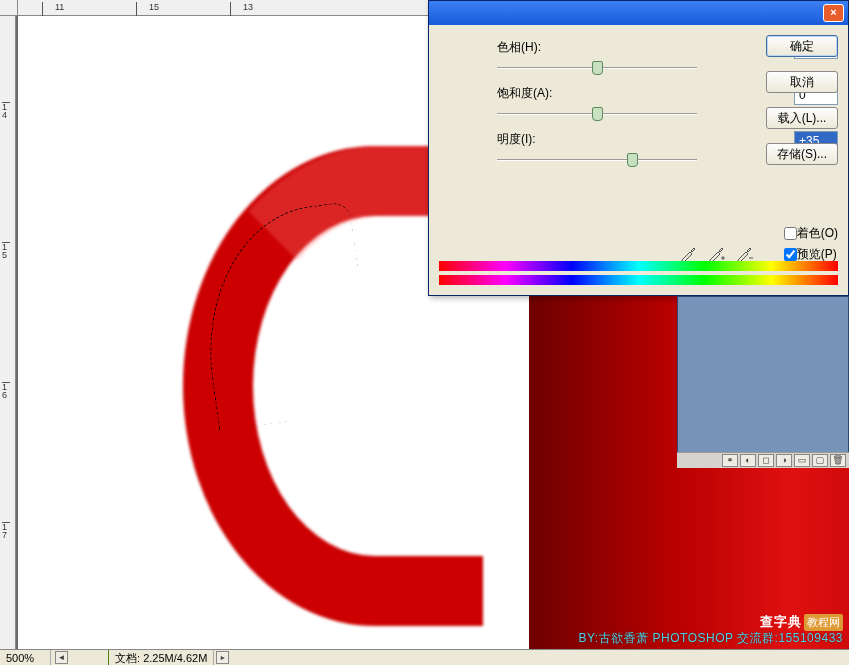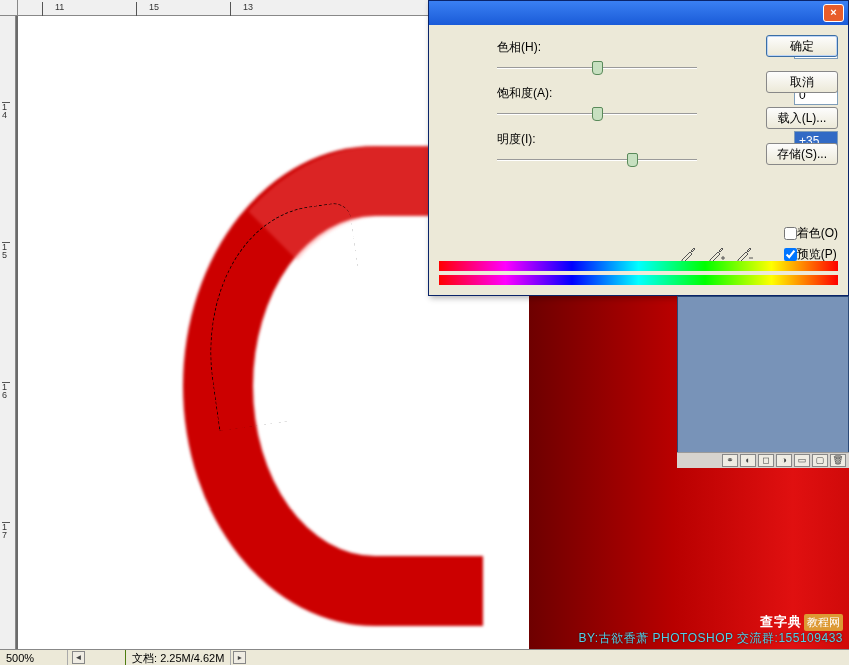--- a/index.html
+++ b/index.html
@@ -307,21 +307,21 @@
       display: flex;
       align-items: center;
       font-size: 11px;
     }
     .status-bar .cell {
       border-right: 1px solid #aaa;
       padding: 0 6px;
       height: 16px;
       line-height: 16px;
     }
-    .zoom-cell { width: 68px; }
+    .zoom-cell { width: 51px; }
     .scroll-indicator {
       margin-left: 4px;
       width: 13px; height: 13px;
       background: #efece3;
       border: 1px solid #888;
       text-align:center;
       font-size:8px; line-height:11px; color:#444;
     }
     
     .watermark {

